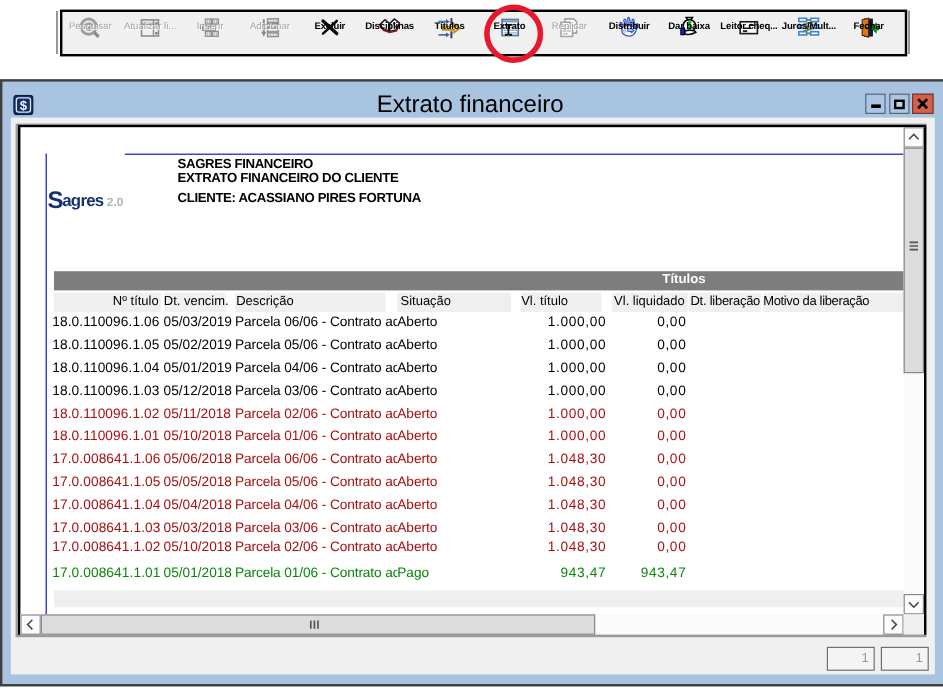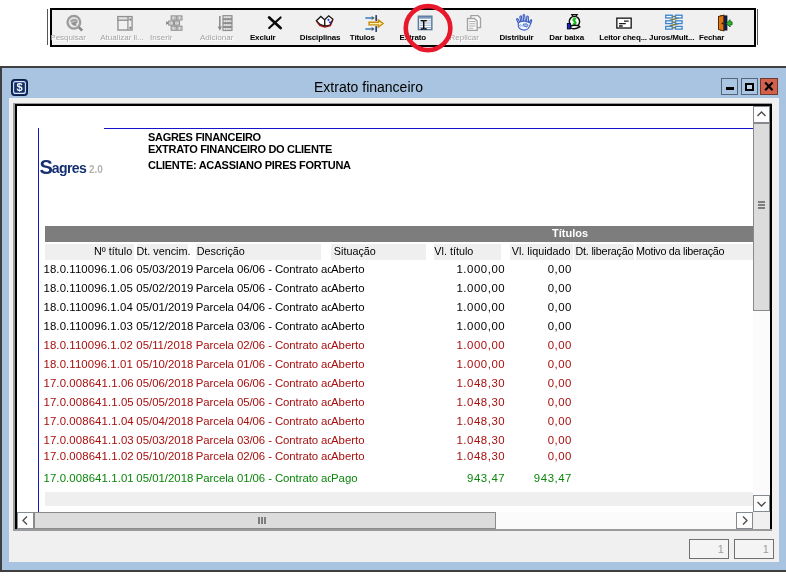--- a/index.html
+++ b/index.html
@@ -1,18 +1,18 @@
 <!DOCTYPE html>
 <html><head><meta charset="utf-8"><style>
 *{margin:0;padding:0;box-sizing:border-box}
 html,body{width:786px;height:578px;background:#fff;font-family:"Liberation Sans",sans-serif;overflow:hidden}
 body{position:relative}
 .abs{position:absolute}
 .tbbtn{position:absolute;top:0;height:34px}
-.tblbl{position:absolute;bottom:2px;width:100%;text-align:left;font-size:8px;font-weight:bold;letter-spacing:-0.15px;color:#000;white-space:nowrap}
+.tblbl{position:absolute;bottom:18px;width:100%;text-align:center;font-size:8px;font-weight:bold;letter-spacing:-0.15px;color:#000;white-space:nowrap}
 .tblbl.dis{color:#a3a3a3;font-weight:normal;letter-spacing:0;text-shadow:1px 1px 0 #fff}
 .tbico{position:absolute;left:50%;top:2.5px;transform:translateX(-50%) scale(1.12);transform-origin:50% 0}
 .hcell{position:absolute;top:243.5px;height:16px;background:#efefef;font-size:10.8px;line-height:15px;color:#000;white-space:nowrap}
 .drow{position:absolute;height:19px;font-size:11.4px;line-height:14px;white-space:nowrap}
 .dcell{position:absolute;top:0;height:14px}
 </style></head>
 <body>
 
 <div class="abs" style="left:47px;top:9px;width:1px;height:36px;background:#555"></div>
 <div class="abs" style="left:757px;top:9px;width:1px;height:36px;background:#555"></div>
@@ -217,21 +217,21 @@
   </svg>
 <div class="abs" style="left:721px;top:78px;width:17px;height:17px;background:#aac6e2;border:1px solid #54657c"></div>
 <div class="abs" style="left:725.5px;top:86.5px;width:8px;height:3px;background:#000"></div>
 <div class="abs" style="left:740.5px;top:78px;width:17.5px;height:17px;background:#aac6e2;border:1px solid #54657c"></div>
 <div class="abs" style="left:744.8px;top:83px;width:9px;height:7.5px;border:2px solid #000;background:#bdd3e8"></div>
 <div class="abs" style="left:759.5px;top:78px;width:18px;height:17px;background:#d2604b;border:1px solid #6e3a30"></div>
 <svg class="abs" style="left:759.5px;top:78px" width="18" height="17">
     <path d="M5.2 4.6 L12.6 12.2 M12.6 4.6 L5.2 12.2" stroke="#000" stroke-width="2.2"></path>
   </svg>
 
-<div class="abs" style="left:314px;top:79.2px;font-size:14px;line-height:16px;color:#000">Extrato financeiro</div>
+<div class="abs" style="left:314px;top:79.2px;font-size:20px;line-height:16px;color:#000">Extrato financeiro</div>
 
 <div class="abs" style="left:9px;top:98px;width:770px;height:464px;background:#f0f0f0"></div>
 
 <div class="abs" style="left:13px;top:102.5px;width:759px;height:428px;background:#9a9a9a"></div>
 <div class="abs" style="left:15px;top:104px;width:757px;height:425px;background:#fff;border:2px solid #000"></div>
 
 <div class="abs" style="left:37.5px;top:128px;width:1.5px;height:384px;background:#1414c8"></div>
 <div class="abs" style="left:104px;top:127.5px;width:650px;height:1.5px;background:#1414c8"></div>
 
 <div class="abs" style="left:39.5px;top:157px;color:#143071;white-space:nowrap;line-height:20px"><span style="font-size:20px;font-weight:bold;letter-spacing:-1px;vertical-align:-1px">S</span><span style="font-size:14px;font-weight:bold;letter-spacing:-0.6px">agres</span><span style="font-size:10px;font-weight:bold;color:#b2b2b2;letter-spacing:0"> 2.0</span></div>

